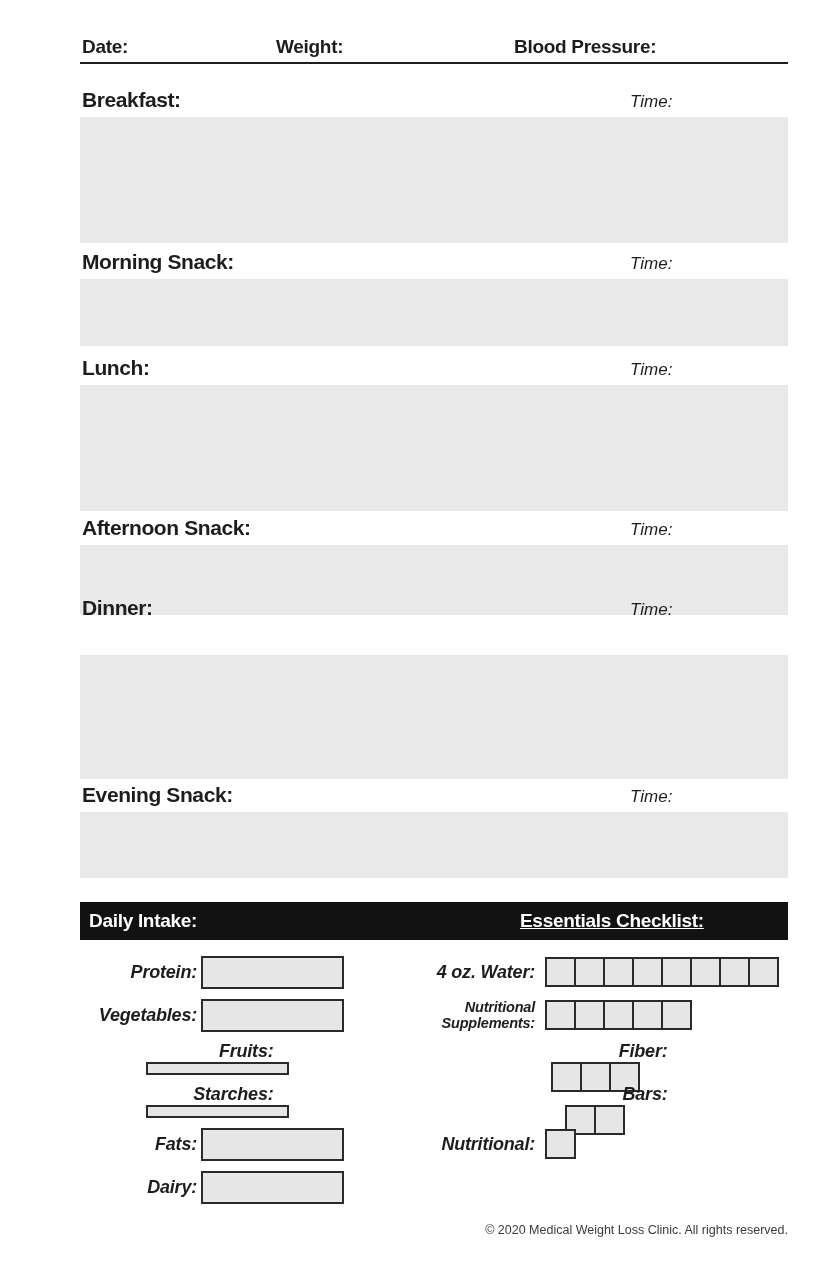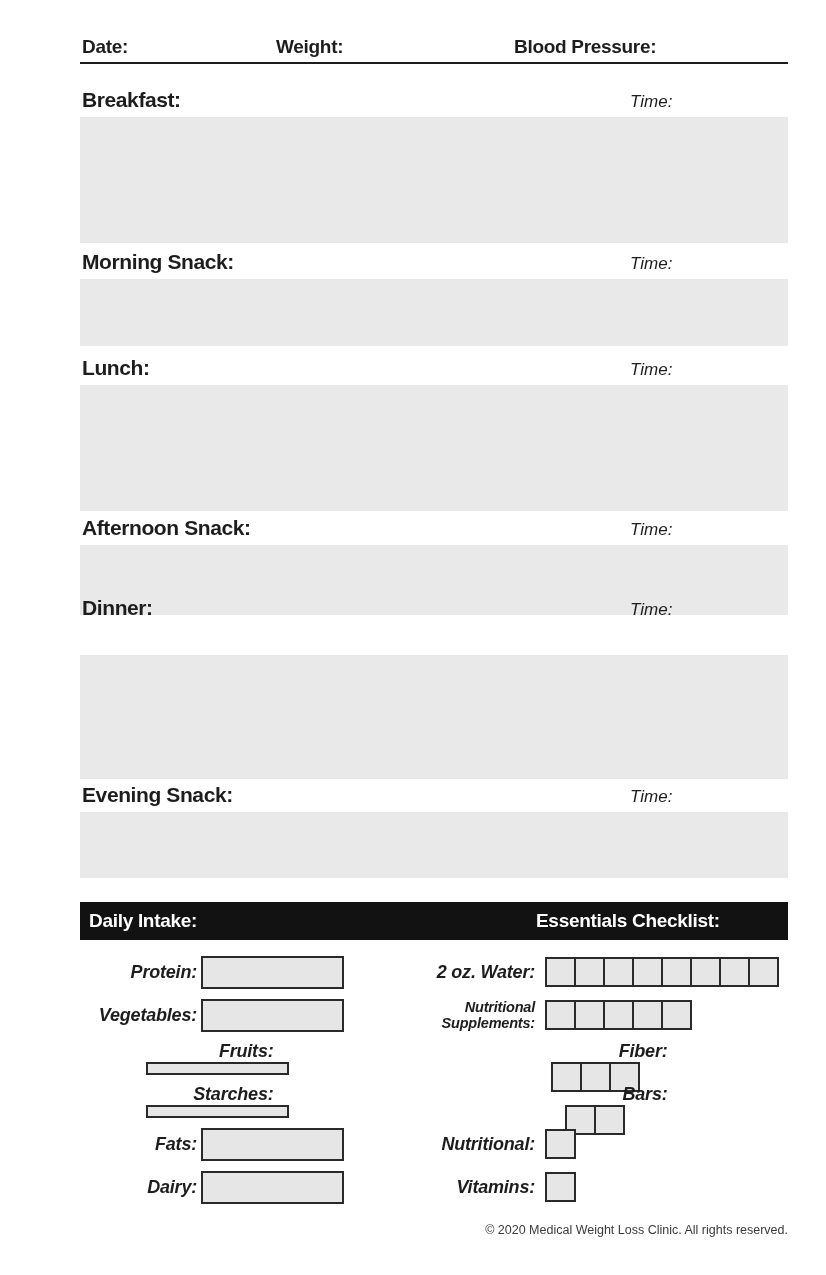--- a/index.html
+++ b/index.html
@@ -55,21 +55,21 @@
   
   .section-bar {
     position:absolute; left:80px; top:902px; width:708px; height:38px;
     background:#121212; color:#ffffff;
   }
   .bar-label {
     position:absolute; font-weight:bold; font-size:19px; letter-spacing:-0.3px;
     top:8px; white-space:nowrap;
   }
   .bar-left { left:9px; }
-  .bar-right { left:456px; }
+  .bar-right { left:440px;text-decoration:underline; }
 
   
   .intake-row {
     position:absolute; left:80px; width:270px; height:34px;
     display:flex; align-items:center;
   }
   .intake-label {
     width:117px; text-align:right; font-style:italic; font-weight:bold;
     font-size:18px; letter-spacing:-0.2px; color:#1d1d1d; white-space:nowrap;
   }
@@ -182,21 +182,21 @@
   <div class="intake-row row-5">
     <span class="intake-label">Fats:</span>
     <span class="intake-box"></span>
   </div>
   <div class="intake-row row-6">
     <span class="intake-label">Dairy:</span>
     <span class="intake-box"></span>
   </div>
 
   <div class="ess-row row-1">
-    <span class="ess-label">2 oz. Water:</span>
+    <span class="ess-label">4 oz. Water:</span>
     <span class="cell-strip">
         <span class="cell"></span>
         <span class="cell"></span>
         <span class="cell"></span>
         <span class="cell"></span>
         <span class="cell"></span>
         <span class="cell"></span>
         <span class="cell"></span>
         <span class="cell"></span>
       </span>
@@ -225,22 +225,16 @@
         <span class="cell"></span>
         <span class="cell"></span>
       </span>
   </div>
   <div class="ess-row row-5">
     <span class="ess-label">Nutritional:</span>
     <span class="cell-strip">
         <span class="cell"></span>
       </span>
   </div>
-  <div class="ess-row row-6">
-    <span class="ess-label">Vitamins:</span>
-    <span class="cell-strip">
-        <span class="cell"></span>
-      </span>
-  </div>
 
   <div class="footer-note">© 2020 Medical Weight Loss Clinic. All rights reserved.</div>
 
 </div>
 
 </body></html>

